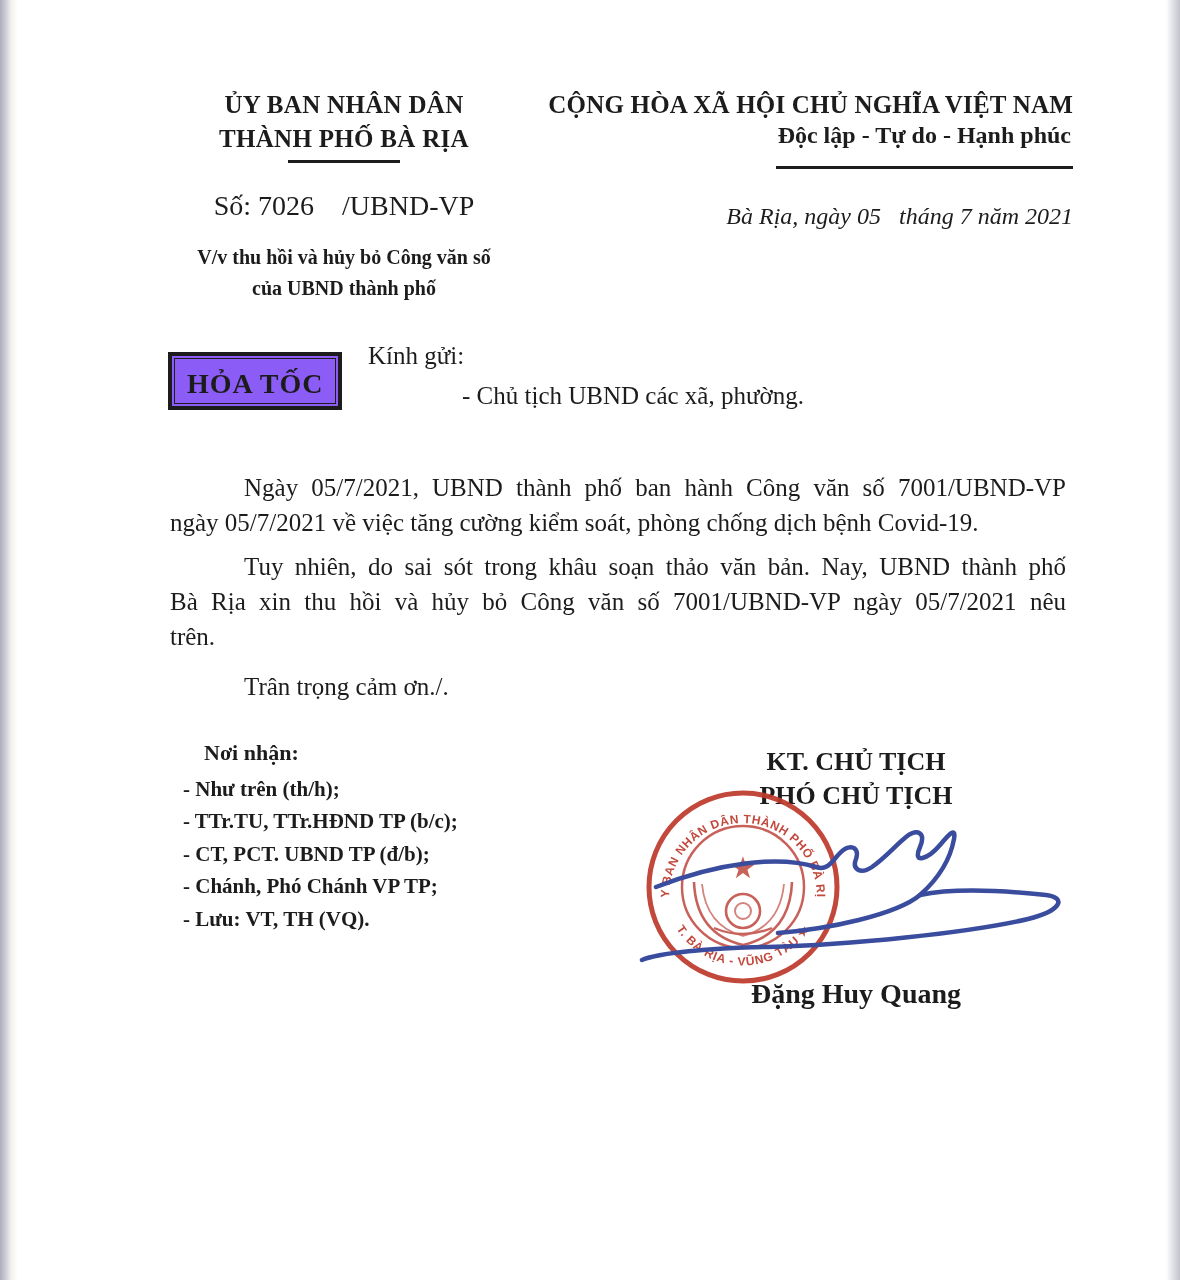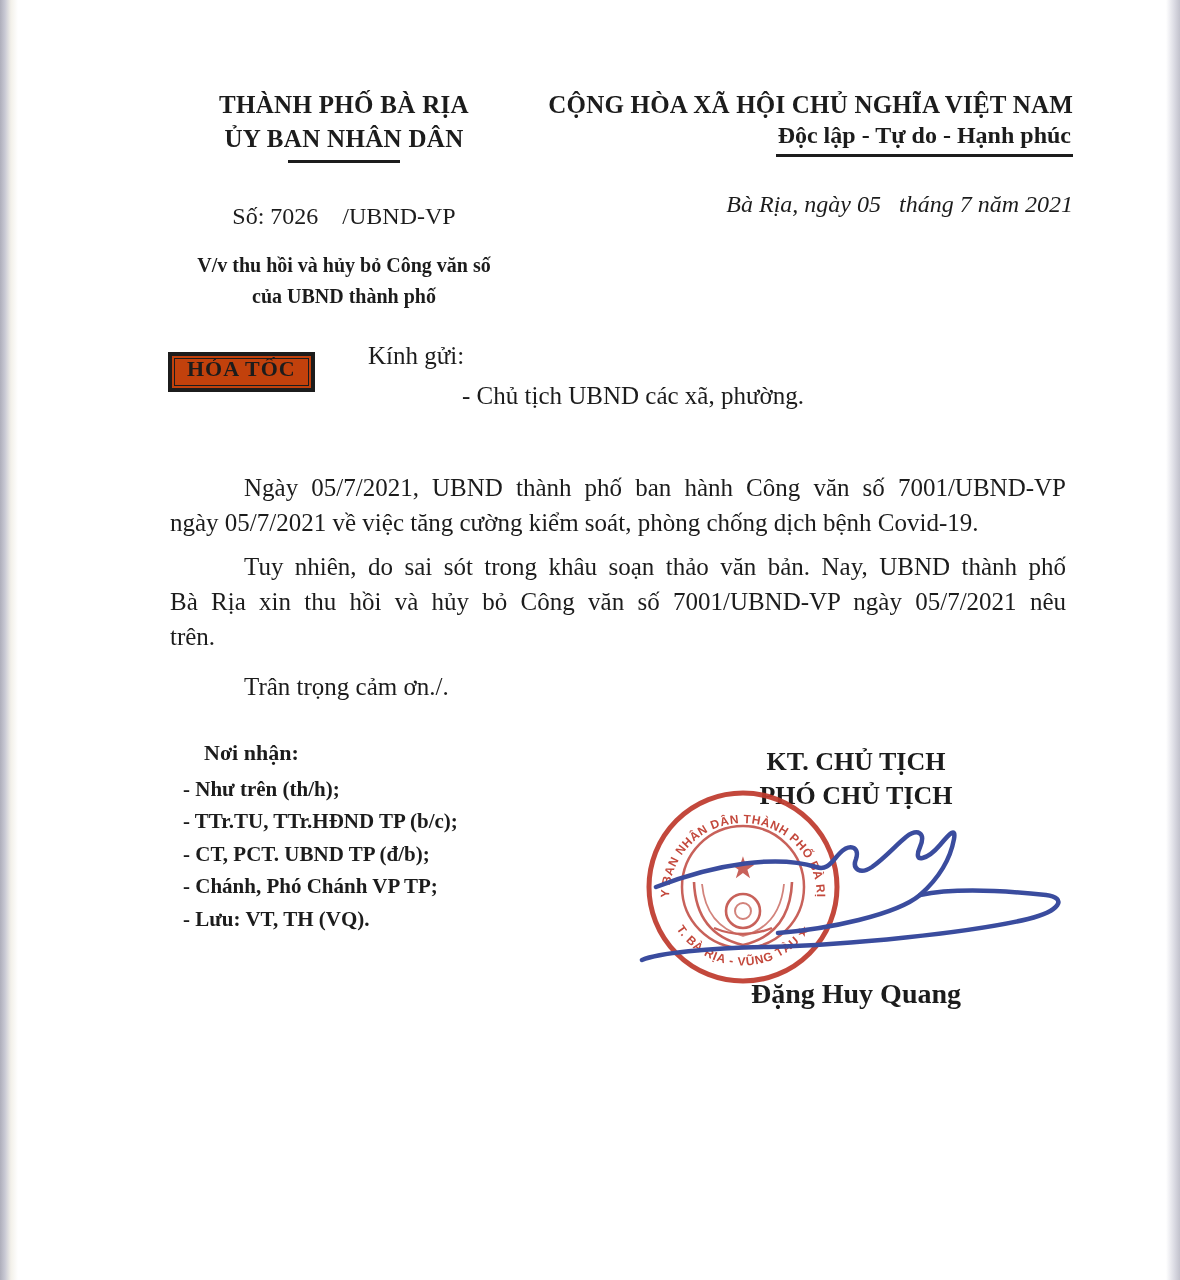--- a/index.html
+++ b/index.html
@@ -18,33 +18,33 @@
   .edge-right{
     position:absolute;right:0;top:0;width:14px;height:1280px;
     background:linear-gradient(to left,#c2c2cd 0,#dcdce4 6px,#ffffff 14px);
   }
   .abs{position:absolute;}
   .pre{white-space:pre;}
   
   .hdr-left{left:168px;top:88px;width:352px;text-align:center;}
   .hdr-left .org{font-weight:bold;font-size:25px;line-height:34px;letter-spacing:.3px;}
   .hdr-rule{width:112px;height:3px;background:#1c1c1c;margin:4px auto 0;}
-  .num-line{margin-top:40px;font-size:24px;}
+  .num-line{margin-top:27px;font-size:28px;}
   .subject{margin-top:20px;font-weight:bold;font-size:20px;line-height:31px;}
   .hdr-right{left:528px;top:88px;width:545px;text-align:right;}
   .hdr-right .nat{font-weight:bold;font-size:25px;line-height:34px;letter-spacing:.2px;}
   .hdr-right .motto{display:inline-block;font-weight:bold;font-size:24px;
-    border-bottom:3px solid #1c1c1c;padding:0 2px 5px;}
+    border-bottom:3px solid #1c1c1c;padding:0 2px 17px;}
   .date-line{margin-top:34px;font-style:italic;font-size:24px;}
   
   .urgent{
     left:168px;top:352px;
     border:4px solid #1c1c1c;outline:1px solid #1c1c1c;outline-offset:-7px;
-    padding:0 15px 6px;
-    font-weight:bold;font-size:22px;letter-spacing:1px;background:#c2410c;
+    padding:12px 15px 6px;
+    font-weight:bold;font-size:28px;letter-spacing:1px;background:#8b5cf6;
   }
   
   .salutation{left:368px;top:342px;font-size:25px;}
   .recipients{left:462px;top:378px;font-size:25px;line-height:36px;}
   
   .doc-body{left:170px;top:470px;width:896px;font-size:25px;line-height:35px;}
   .para{margin:0 0 9px;}
   .para .line{text-align:justify;text-align-last:justify;}
   .para .line.first{text-indent:74px;}
   .para .line.last{text-align-last:left;}
@@ -60,22 +60,22 @@
   .seal{left:644px;top:788px;width:198px;height:198px;z-index:2;opacity:.93;}
   .signature-svg{left:628px;top:795px;width:445px;height:195px;z-index:3;}
 </style>
 </head>
 <body>
 
 <div class="edge-left"></div>
 <div class="edge-right"></div>
 
 <div class="abs hdr-left">
+  <div class="org">ỦY BAN NHÂN DÂN</div>
   <div class="org">THÀNH PHỐ BÀ RỊA</div>
-  <div class="org">ỦY BAN NHÂN DÂN</div>
   <div class="hdr-rule"></div>
   <div class="num-line pre">Số: 7026    /UBND-VP</div>
   <div class="subject">
     <div>V/v thu hồi và hủy bỏ Công văn số</div>
     <div>của UBND thành phố</div>
   </div>
 </div>
 
 <div class="abs hdr-right">
   <div class="nat">CỘNG HÒA XÃ HỘI CHỦ NGHĨA VIỆT NAM</div>

